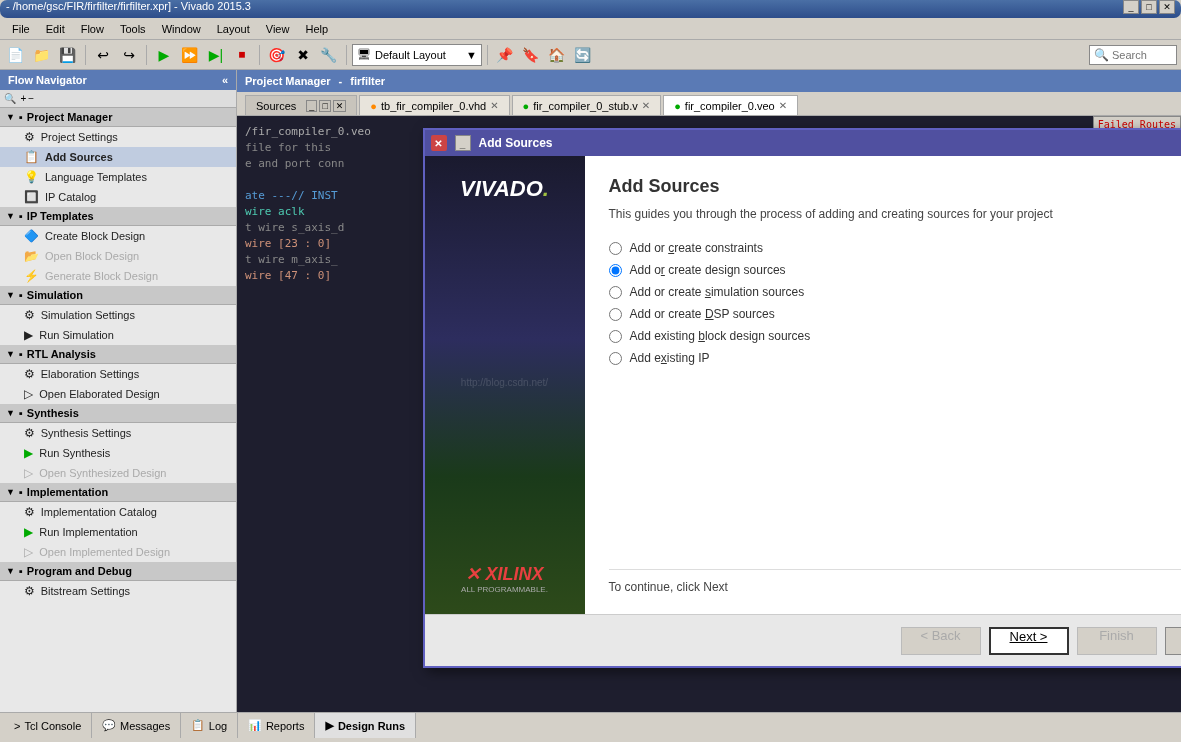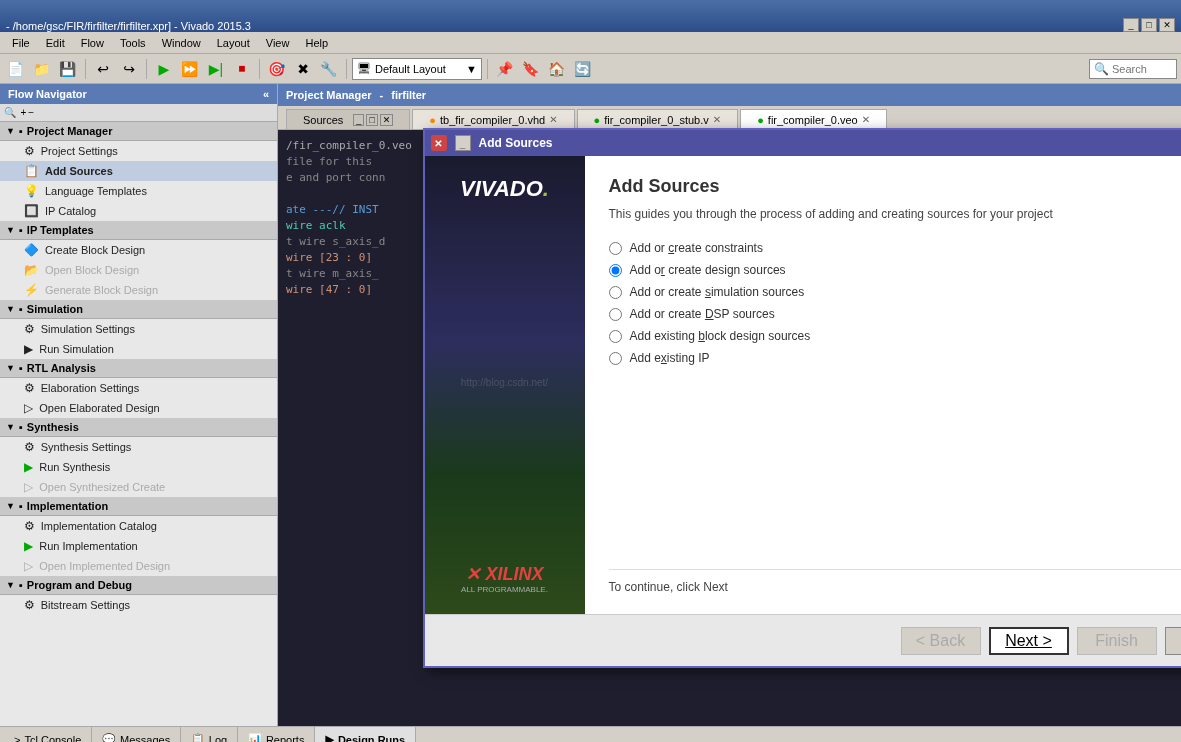--- a/index.html
+++ b/index.html
@@ -2,25 +2,26 @@
 <html><head>
   <meta charset="utf-8">
   <style>
     * { box-sizing: border-box; margin: 0; padding: 0; }
     body { font-family: 'Arial', sans-serif; font-size: 12px; background: #d4d0c8; overflow: hidden; width: 1181px; height: 742px; }
 
     
     .title-bar {
       background: linear-gradient(to bottom, #4a6fa5, #2d4d8a);
       color: white;
-      height: 32px;
-      display: flex;
-      align-items: flex-end;
+      height: 18px;
+      display: flex;
+      align-items: flex-start;
       padding: 0 6px;
       font-size: 11px;
+      border-radius: 7px;
     }
     .title-bar-text { flex: 1; }
     .title-bar-controls { display: flex; gap: 2px; }
     .title-btn {
       width: 16px; height: 14px;
       background: #d4d0c8;
       border: 1px solid #888;
       font-size: 9px;
       display: flex; align-items: center; justify-content: center;
       cursor: pointer;
@@ -93,21 +94,21 @@
     }
 
     
     .main-area {
       display: flex;
       height: calc(742px - 22px - 22px - 30px - 26px);
     }
 
     
     .sidebar {
-      width: 278px;
+      width: 237px;
       background: #e8e8e8;
       border-right: 1px solid #aaa;
       display: flex;
       flex-direction: column;
       overflow: hidden;
     }
     .sidebar-header {
       background: #5a7ab5;
       color: white;
       padding: 4px 8px;
@@ -157,21 +158,21 @@
     .tab-bar {
       background: #d4d0c8;
       height: 24px;
       display: flex;
       align-items: flex-end;
       padding-left: 8px;
       border-bottom: 1px solid #aaa;
       position: relative;
     }
     .tab {
-      padding: 2px 16px;
+      padding: 2px 10px;
       background: #e8e4dc;
       border: 1px solid #aaa;
       border-bottom: none;
       font-size: 11px;
       cursor: pointer;
       margin-right: 2px;
       display: flex;
       align-items: center;
       gap: 4px;
       height: 20px;
@@ -355,24 +356,24 @@
       padding: 0 16px;
       gap: 8px;
     }
 
     .dialog-btn {
       min-width: 80px;
       height: 28px;
       padding: 0 12px;
       border: 1px solid #888;
       background: #d4d0c8;
-      font-size: 16px;
-      cursor: pointer;
-      display: flex;
-      align-items: center;
+      font-size: 13px;
+      cursor: pointer;
+      display: flex;
+      align-items: flex-start;
       justify-content: center;
       gap: 4px;
     }
     .dialog-btn.primary {
       background: white;
       border: 2px solid #333;
       text-decoration: underline;
     }
     .dialog-btn:disabled {
       color: #aaa;
@@ -548,21 +549,21 @@
         <div class="nav-item">
           <span class="icon">⚙</span>
           <span>Synthesis Settings</span>
         </div>
         <div class="nav-item">
           <span class="icon" style="color:#00aa00;">▶</span>
           <span>Run Synthesis</span>
         </div>
         <div class="nav-item disabled">
           <span class="icon">▷</span>
-          <span>Open Synthesized Create</span>
+          <span>Open Synthesized Design</span>
         </div>
       </div>
 
       <div class="nav-section">
         <div class="nav-section-title">
           <span class="arrow">▼</span>
           <span>▪</span>
           <span>Implementation</span>
         </div>
         <div class="nav-item">

